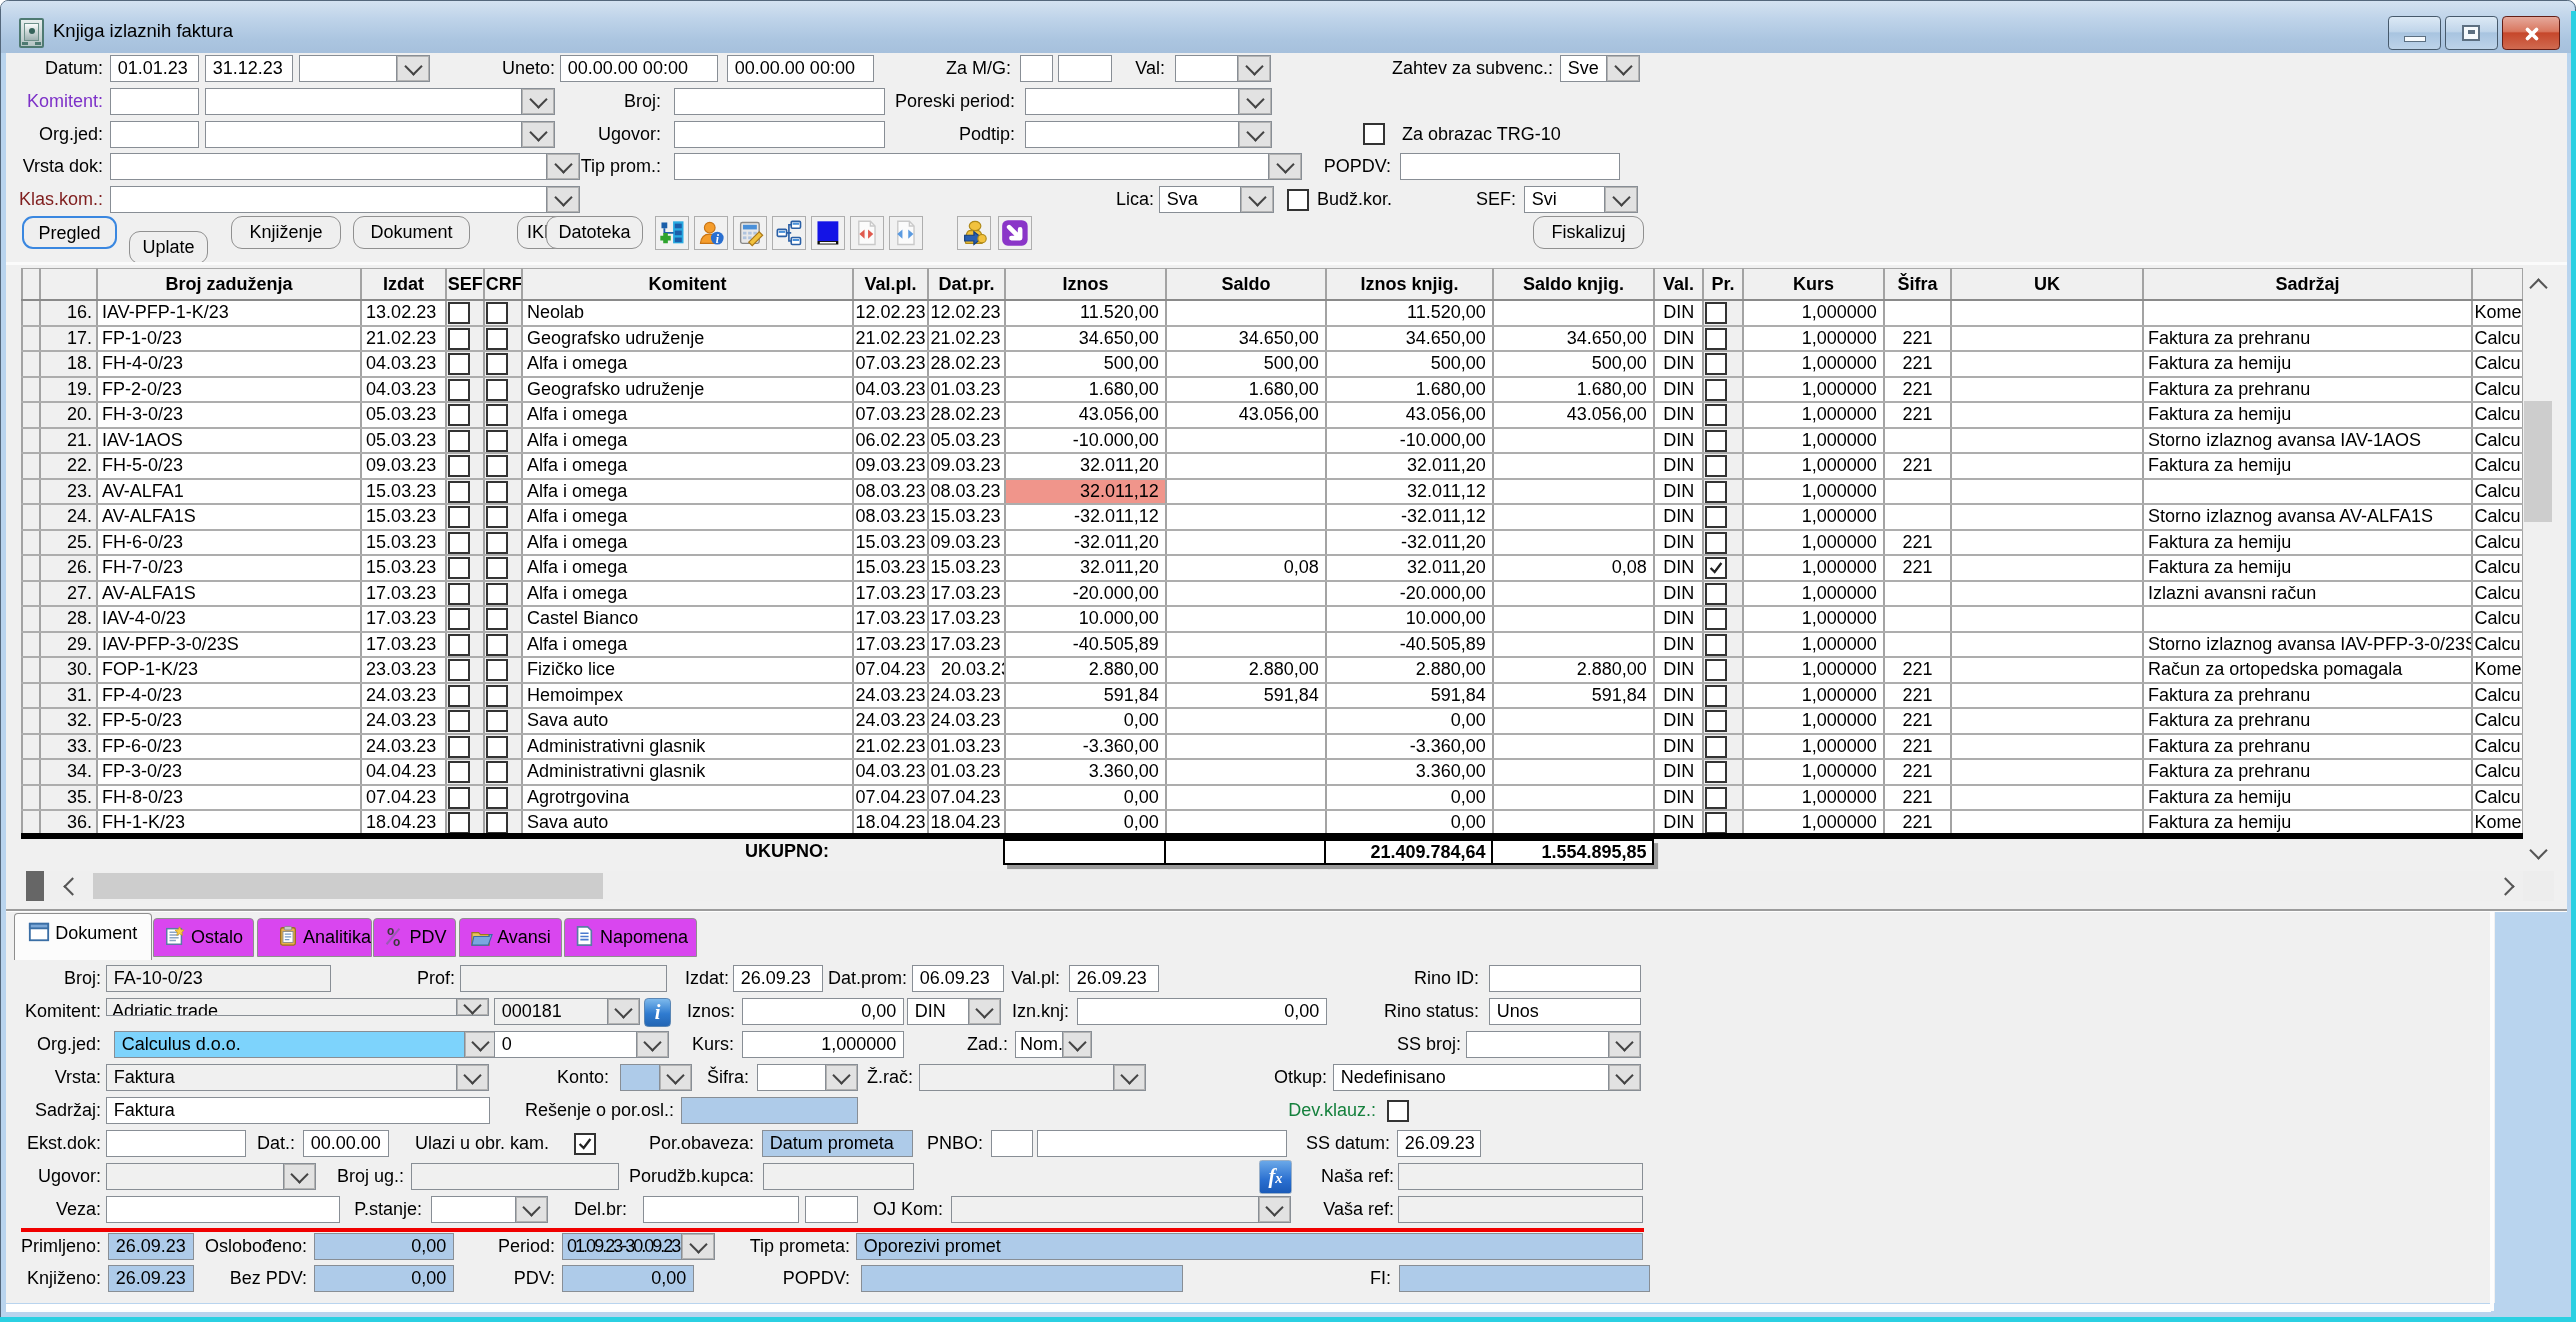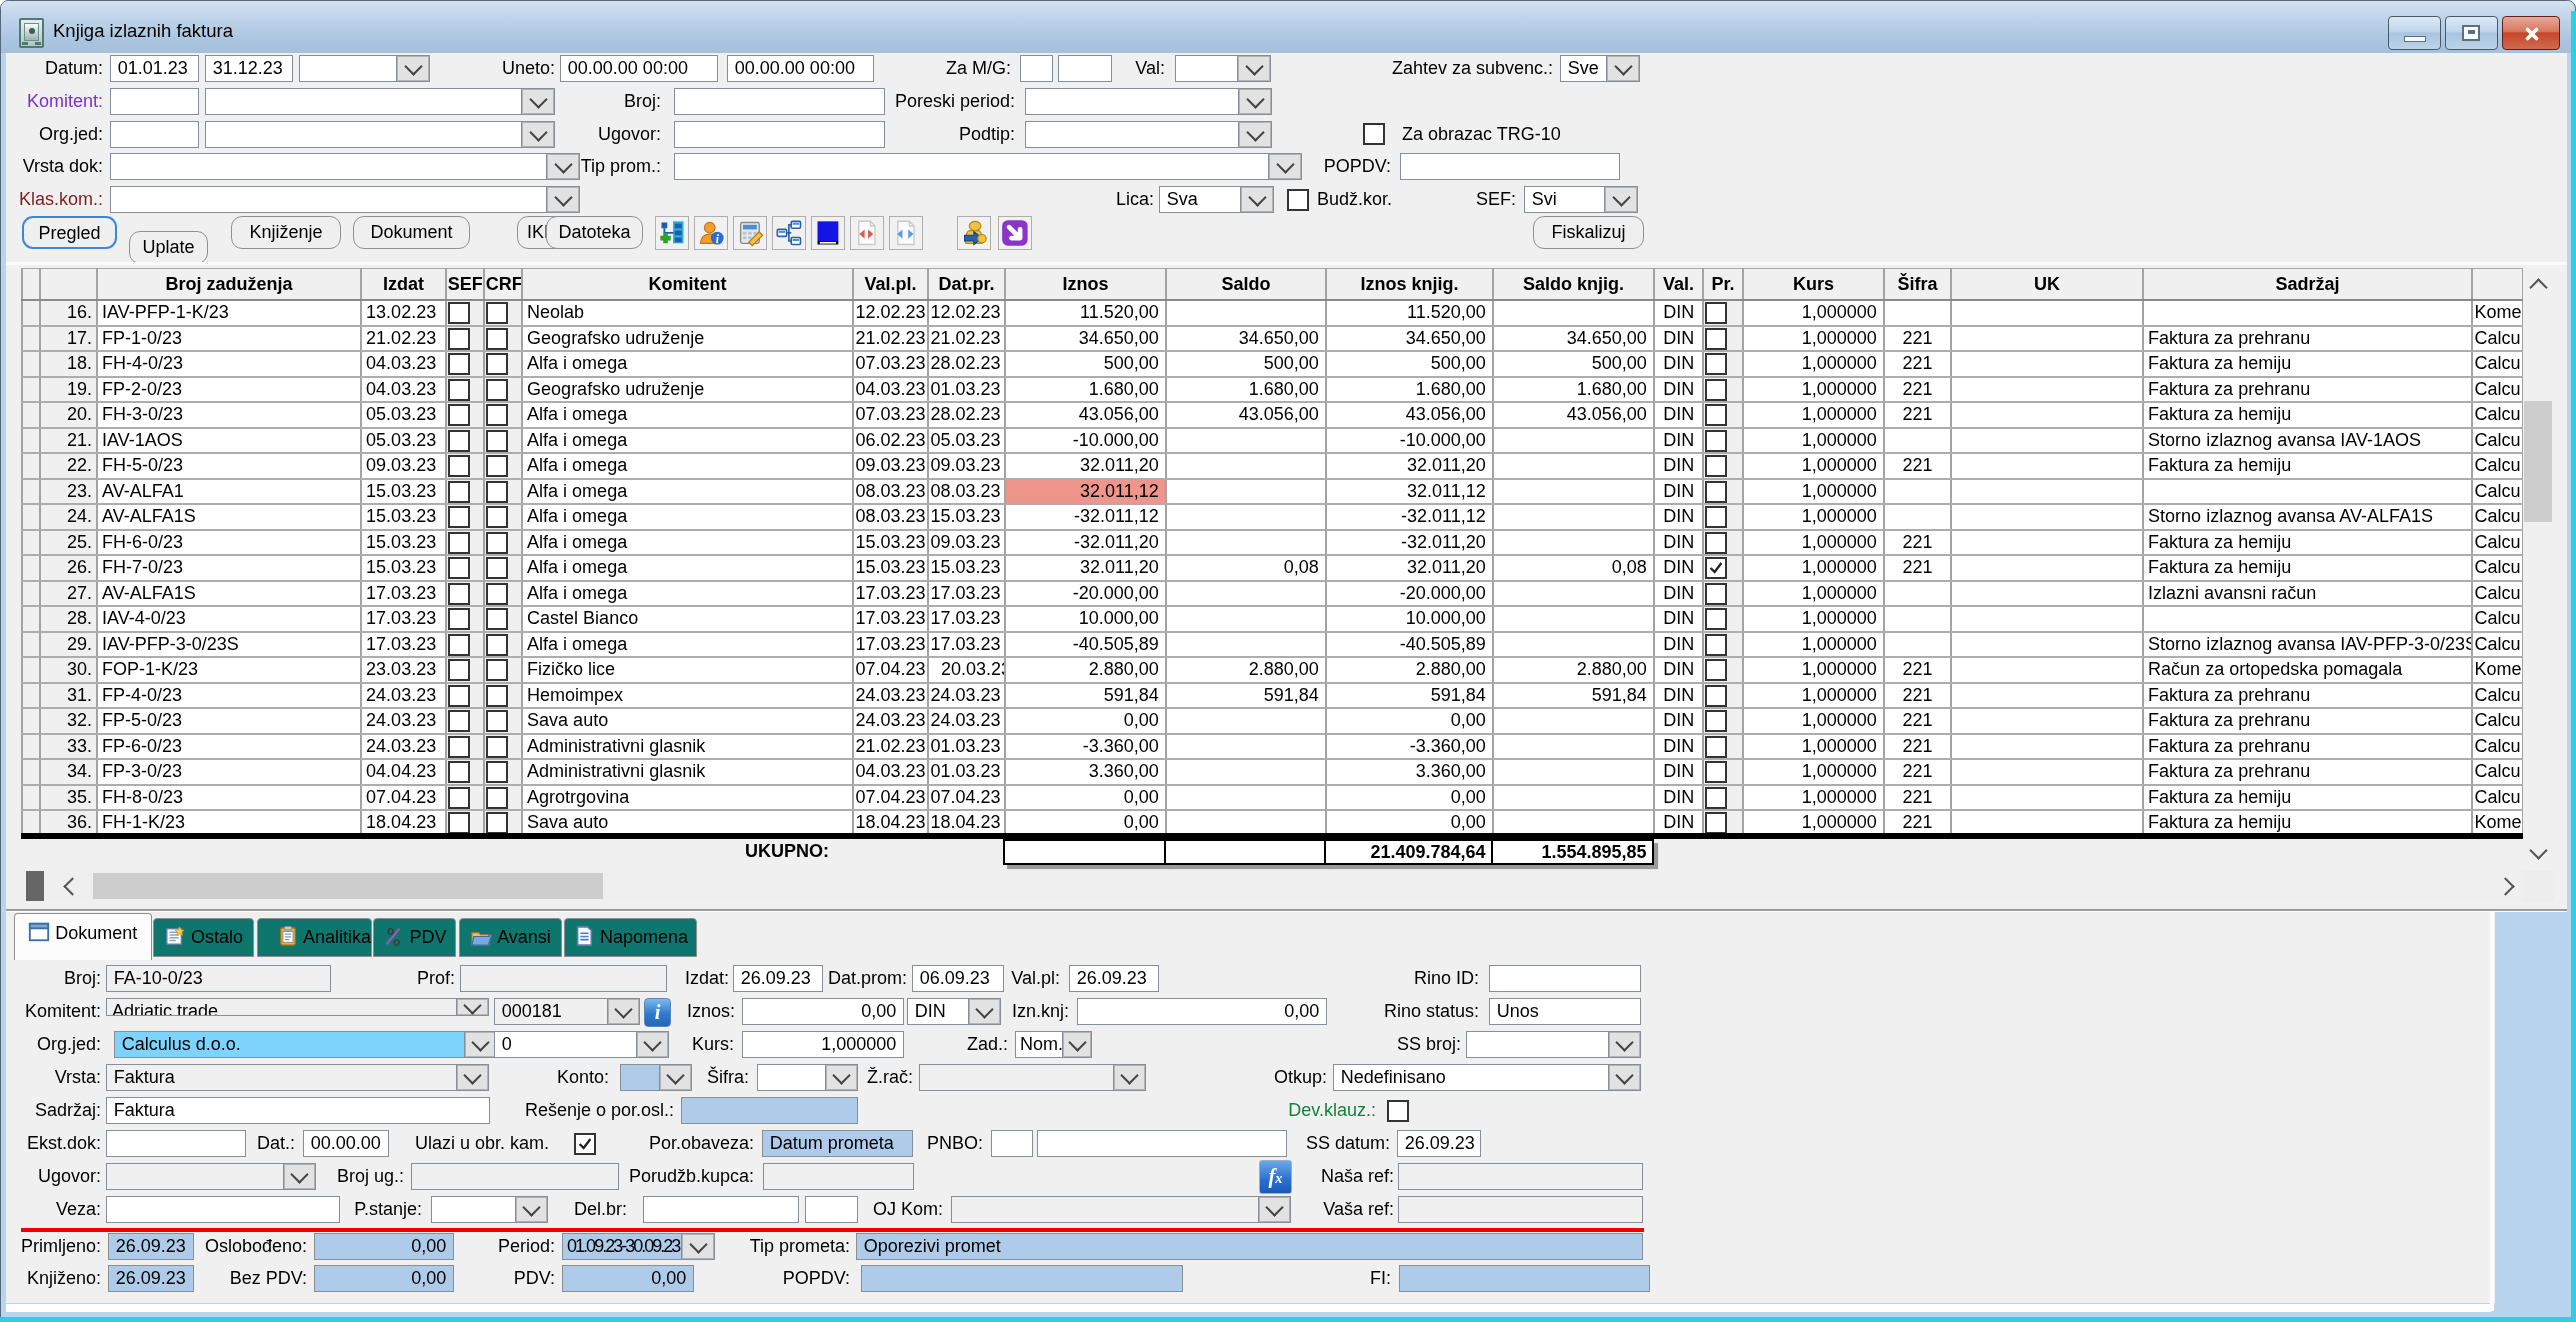--- a/index.html
+++ b/index.html
@@ -12,21 +12,21 @@
 .bt{position:absolute;background:#efefef;border:1.4px solid #909090;border-radius:11px;text-align:center;font-size:18px;color:#000}
 .ic{position:absolute;width:34px;height:34px;border:1.4px solid #aeaeae;background:#f1f1f1}
 table{border-collapse:collapse;table-layout:fixed;border-left:2.1px solid #a3a3a3}
 td{overflow:hidden;white-space:nowrap;font-size:18px;line-height:22.6px;padding:0 4.1px;border-right:2.1px solid #a3a3a3;border-bottom:2.1px solid #adadad;height:23.5px;background:#fff}
 .num{text-align:right;padding-right:6.2px}
 .ctr{text-align:center}
 .hd td{font-weight:bold;text-align:center;background:#f0f0f0;border-bottom:2.1px solid #8a8a8a;border-top:1.4px solid #a9a9a9;height:30px;font-size:18px;padding:0 0.7px}
 .cell-gray{background:#f0f0f0}
 .ckc{background:#f0f0f0;padding:0 0 0 1.4px !important;text-align:left}
 .cbx{display:inline-block;box-sizing:border-box;width:22px;height:22px;background:#fff;border:2.1px solid #333;vertical-align:middle}
-.tab{position:absolute;background:#0f766e;border:1.4px solid #8e8e8e;border-bottom:none;border-radius:4.1px 4.1px 0 0;font-size:18px}
+.tab{position:absolute;background:#d946ef;border:1.4px solid #8e8e8e;border-bottom:none;border-radius:4.1px 4.1px 0 0;font-size:18px}
 
 </style></head><body>
 <div style="position:absolute;left:0;top:0;width:2576px;height:1322px;background:#b9d4ee;border:1.4px solid #54677b;border-radius:8.2px 8.2px 0 0"></div>
 <div style="position:absolute;left:1.4px;top:1.4px;width:2573px;height:52px;border-radius:6.8px 6.8px 0 0;background:linear-gradient(#d4e2f1,#bed3e9 35%,#abc5e0 75%,#a6c0dc)"></div>
 <div style="position:absolute;left:5.5px;top:53px;width:2561px;height:1250px;background:#f0f0f0"></div>
 <div style="position:absolute;left:5.5px;top:1304px;width:2485px;height:8.2px;background:#fff"></div>
 <div style="position:absolute;left:1.4px;top:1312px;width:2573px;height:7.5px;background:#b9d4ee"></div>
 <div style="position:absolute;left:0px;top:1317px;width:2576px;height:5.5px;background:#2bd0e2"></div>
 <div style="position:absolute;left:2495px;top:912px;width:81px;height:405px;background:#b9d4ee"></div>
 <div style="position:absolute;left:2490px;top:912px;width:4.1px;height:399px;background:#fdfdfd"></div>

